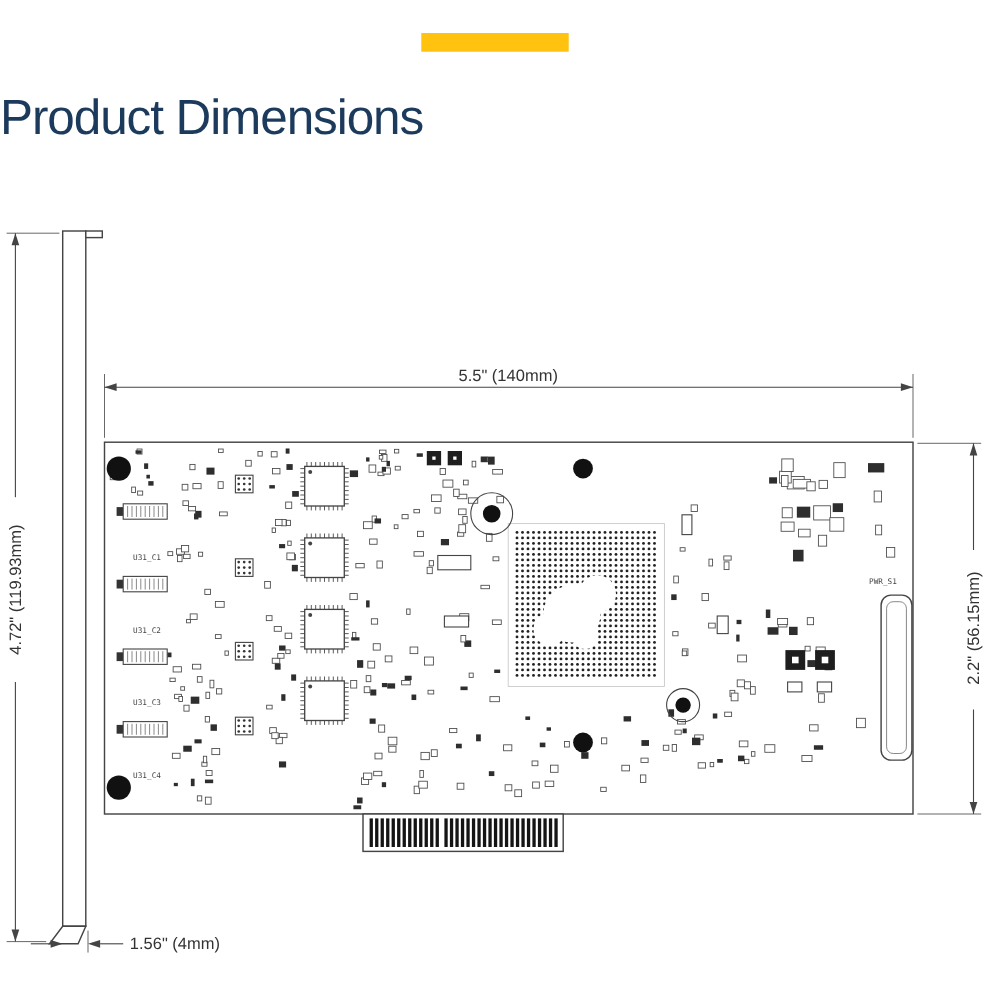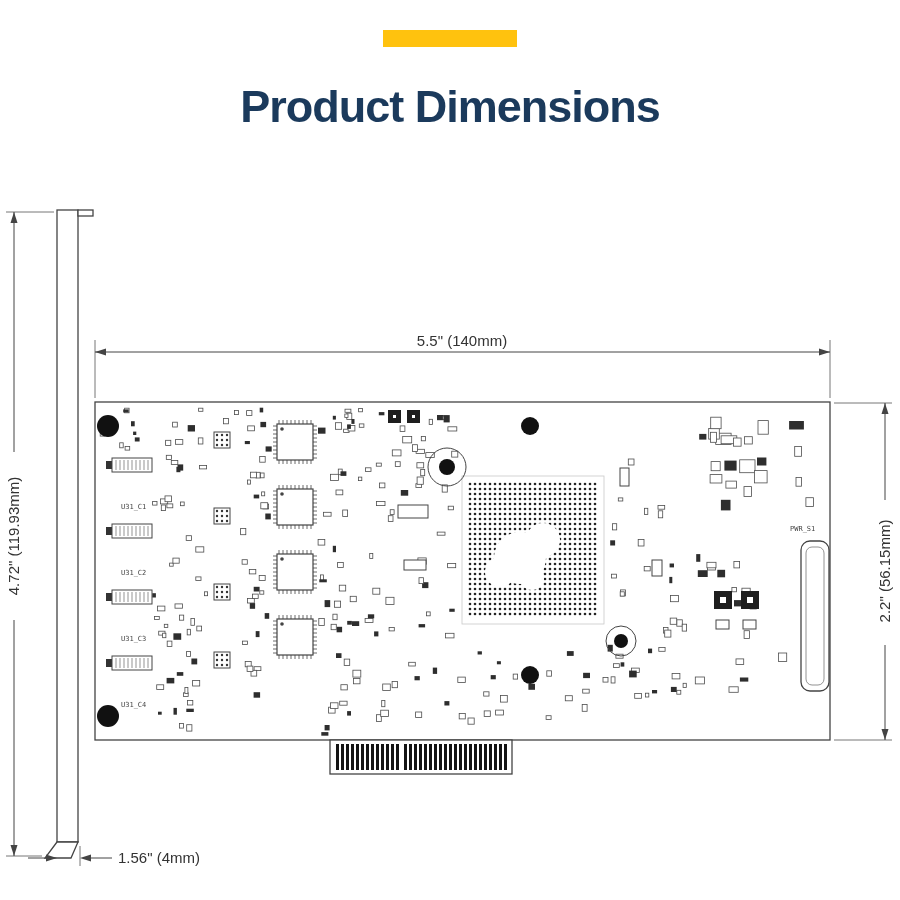--- a/index.html
+++ b/index.html
@@ -1,19 +1,19 @@
 <!DOCTYPE html>
 <html><head>
 <meta charset="utf-8">
 <style>
   html,body{margin:0;padding:0;background:#fff;}
   body{width:900px;height:900px;font-family:"Liberation Sans",sans-serif;}
   .page{position:relative;width:900px;height:900px;overflow:hidden;background:#fff;}
   .accent-bar{width:134px;height:17px;margin:30px auto 0;}
-  h1.title{margin:34px 0 0;text-align:center;font-size:45px;font-weight:bold;letter-spacing:-1px;}
+  h1.title{margin:34px 0 0;text-align:left;font-size:45px;font-weight:normal;letter-spacing:-1px;}
   #diagram-svg{position:absolute;left:0;top:0;width:900px;height:900px;}
   text.dim{font-family:"Liberation Sans",sans-serif;font-size:15px;fill:#333;}
   text.tiny{font-family:"DejaVu Sans Mono",monospace;font-size:7px;fill:#444;}
   .ln{stroke:#444;stroke-width:1;fill:none;}
   .ext{stroke:#666;stroke-width:0.9;fill:none;}
   .arw{fill:#444;stroke:none;}
   .outline{fill:#fff;stroke:#444;stroke-width:1.3;}
 </style>
 </head>
 <body>

